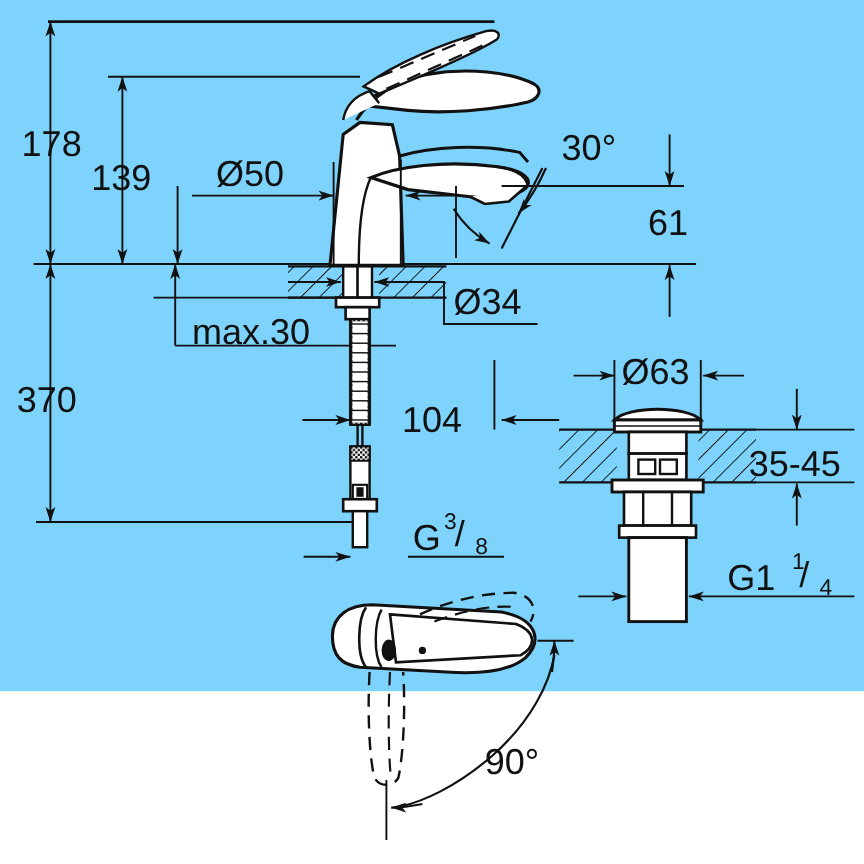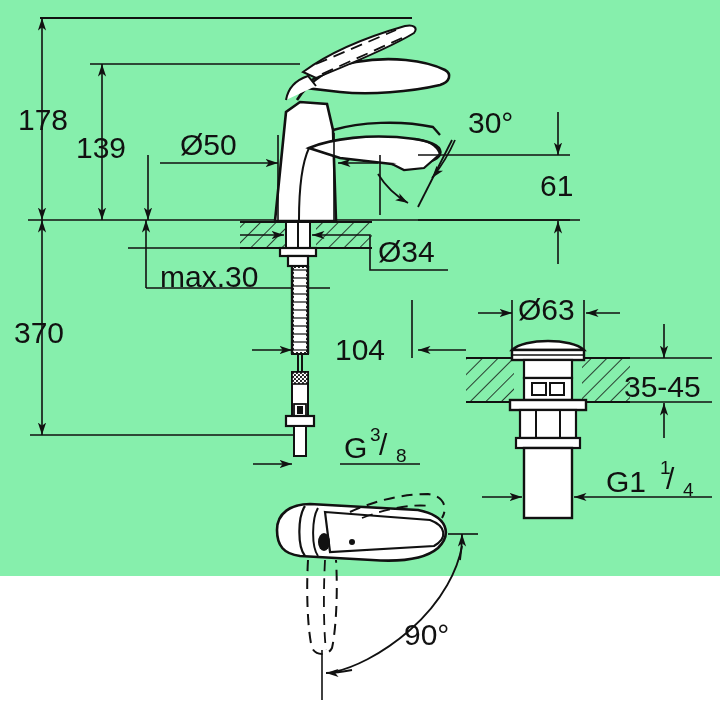--- a/index.html
+++ b/index.html
@@ -4,21 +4,21 @@
 <title>Technical Drawing</title>
 <style>
   html,body{margin:0;padding:0;background:#ffffff;}
   body{
     width:720px;height:720px;
     font-family:"Liberation Sans", sans-serif;
     color:#111111;
     overflow:hidden;
     position:relative;
   }
-  #stage{position:relative;width:720px;height:576px;background:#86efac;}
+  #stage{position:relative;width:720px;height:576px;background:#7dd3fc;}
   svg#drawing{position:absolute;left:0;top:0;width:720px;height:720px;}
   .dimtext{
     font-family:"Liberation Sans", sans-serif;
     fill:#111111;
     font-size:30px;
   }
   .frac-num{font-size:19px;}
 </style>
 </head>
 <body>

